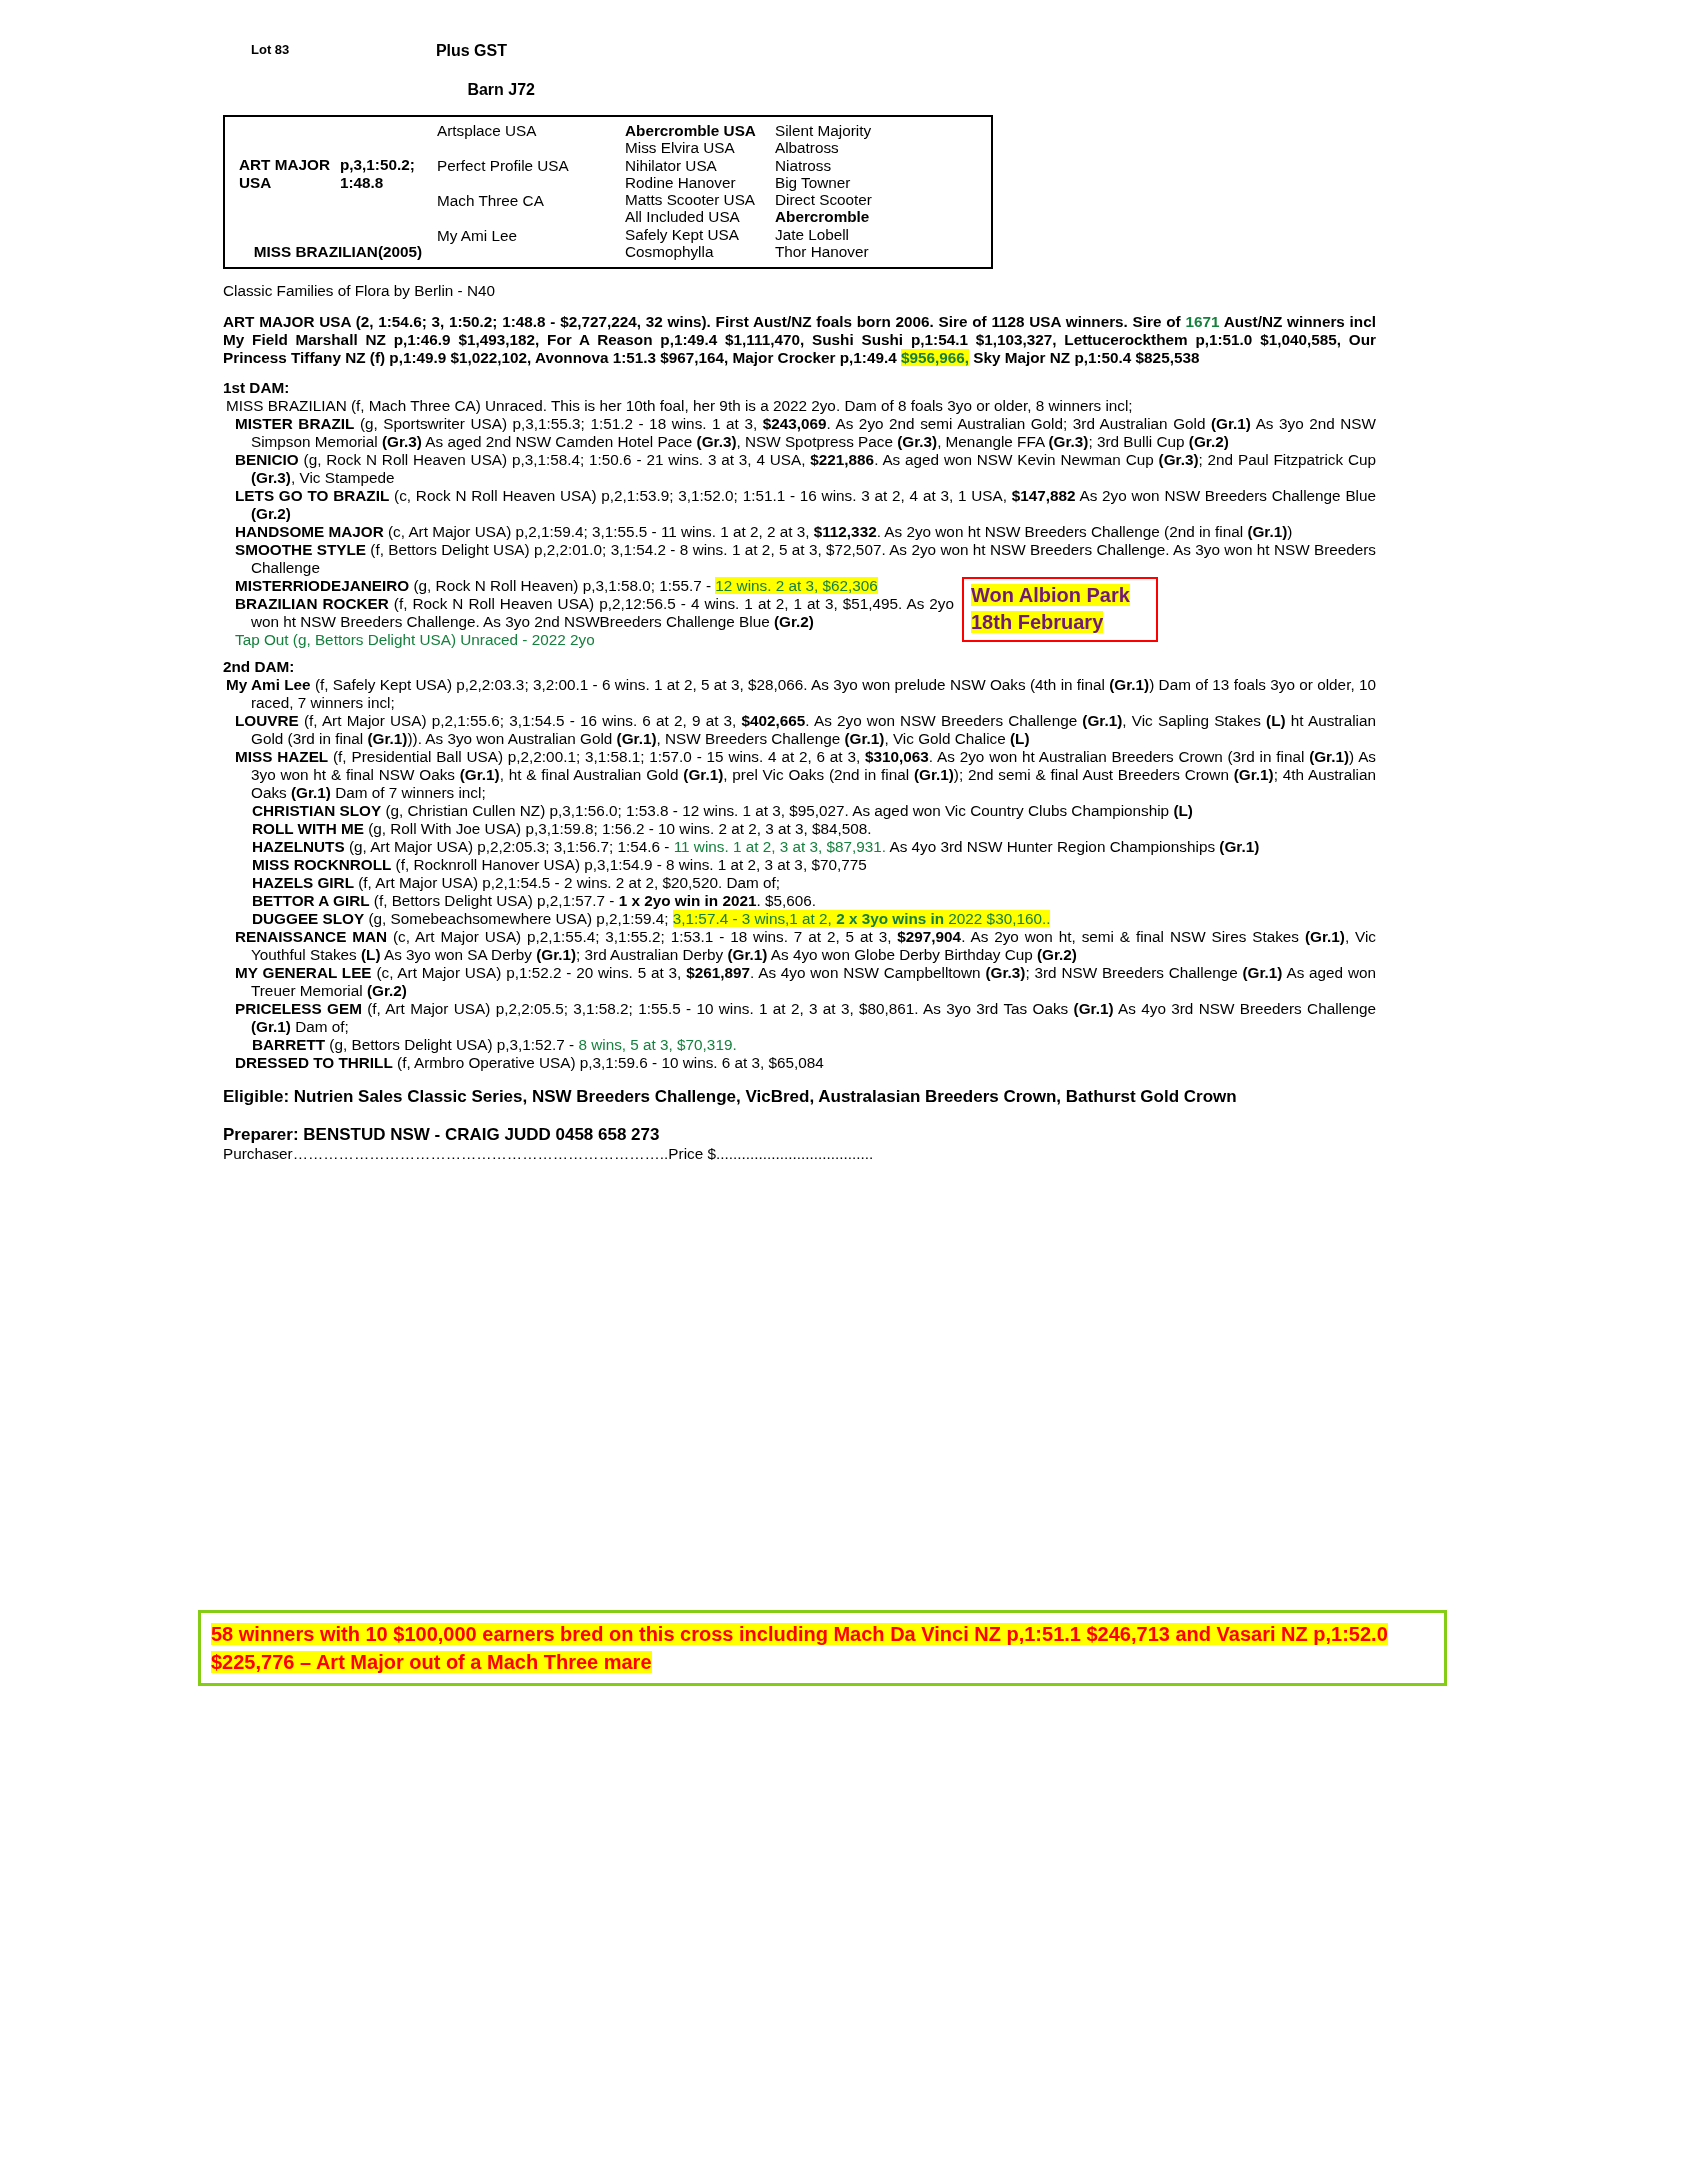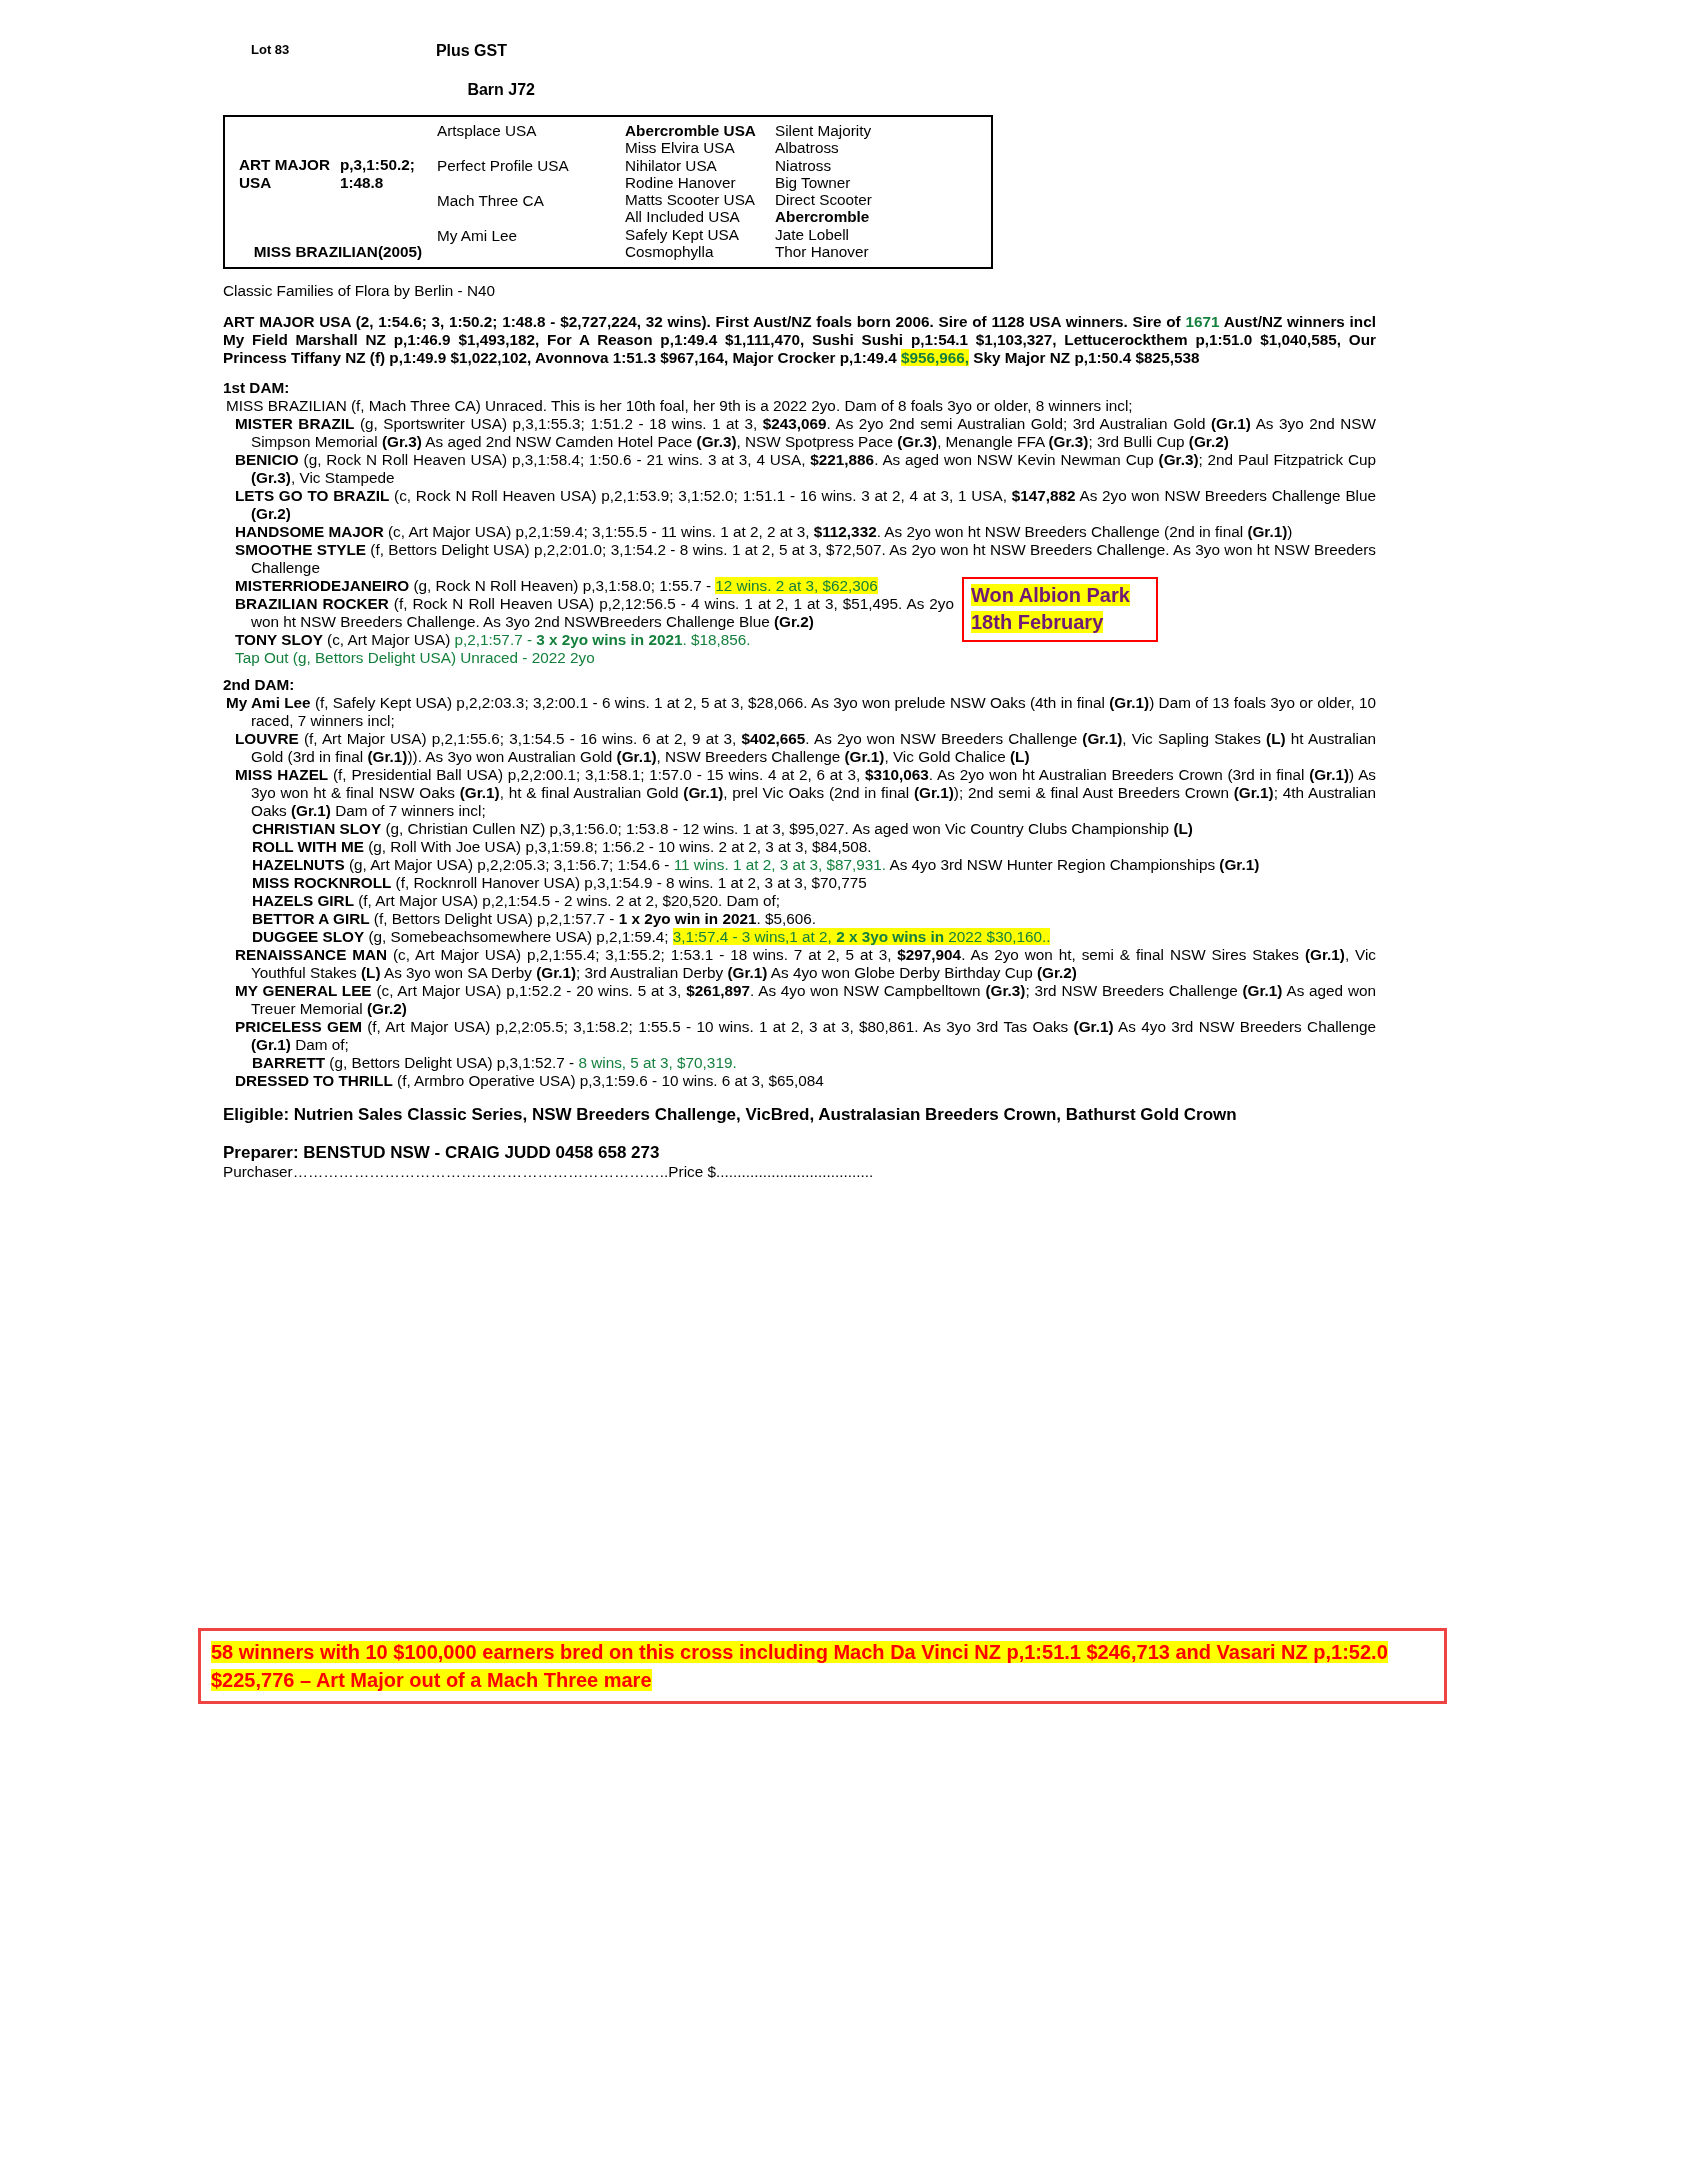--- a/index.html
+++ b/index.html
@@ -47,21 +47,21 @@
   .annotation-float { float:right; width:414px; height:73px; margin-left:8px; }
   .albion-box { width:196px; border:2px solid #ff0000; padding:3px 7px 4px 7px; font-size:20px; font-weight:bold; line-height:27px; background:#fff; }
   .albion-box span { background:#ffff00; color:#701a75; }
 
   
   .eligible { font-size:17px; font-weight:bold; margin-top:14px; margin-left:94px; text-indent:-94px; text-align:justify; width:1153px; line-height:22px; }
   .preparer { font-size:17px; font-weight:bold; margin-top:17px; }
   .purchaser { font-size:15.3px; }
 
   
-  .footer-box { margin-top:447px; margin-left:-25px; width:1249px; border:3px solid #ef4444; padding:7px 10px; background:#fff; }
+  .footer-box { margin-top:447px; margin-left:-25px; width:1249px; border:3px solid #84cc16; padding:7px 10px; background:#fff; }
   .footer-box .txt { font-size:20px; font-weight:bold; line-height:28px; }
   .footer-box .txt span { color:#ff0000; background:#ffff00; }
 </style>
 </head>
 <body>
 
 <div class="page">
   <div class="content">
 
     <div class="doc-header">
@@ -123,21 +123,20 @@
         <div class="para p-l1"><span class="b">HANDSOME MAJOR</span><span> (c, Art Major USA) p,2,1:59.4; 3,1:55.5 - 11 wins. 1 at 2, 2 at 3, </span><span class="b">$112,332</span><span>. As 2yo won ht NSW Breeders Challenge (2nd in final </span><span class="b">(Gr.1)</span><span>)</span></div>
         <div class="para p-l1"><span class="b">SMOOTHE STYLE</span><span> (f, Bettors Delight USA) p,2,2:01.0; 3,1:54.2 - 8 wins. 1 at 2, 5 at 3, $72,507. As 2yo won ht NSW Breeders Challenge. As 3yo won ht NSW Breeders Challenge</span></div>
         <div class="annotation-float">
           <div class="albion-box">
             <div><span>Won Albion Park</span></div>
             <div><span>18th February</span></div>
           </div>
         </div>
         <div class="para p-l1"><span class="b">MISTERRIODEJANEIRO</span><span> (g, Rock N Roll Heaven) p,3,1:58.0; 1:55.7 - </span><span class="red hl">12 wins. 2 at 3, $62,306</span></div>
         <div class="para p-l1"><span class="b">BRAZILIAN ROCKER</span><span> (f, Rock N Roll Heaven USA) p,2,12:56.5 - 4 wins. 1 at 2, 1 at 3, $51,495. As 2yo won ht NSW Breeders Challenge. As 3yo 2nd NSWBreeders Challenge Blue </span><span class="b">(Gr.2)</span></div>
-        <div class="para p-l1"><span class="b">TONY SLOY</span><span> (c, Art Major USA) </span><span class="red">p,2,1:57.7 - </span><span class="b red">3 x 2yo wins in 2021</span><span class="red">. $18,856.</span></div>
         <div class="para p-l1"><span class="red">Tap Out (g, Bettors Delight USA) Unraced - 2022 2yo</span></div>
         <div class="para p-h"><span class="b">2nd DAM:</span></div>
         <div class="para p-dam"><span class="b">My Ami Lee</span><span> (f, Safely Kept USA) p,2,2:03.3; 3,2:00.1 - 6 wins. 1 at 2, 5 at 3, $28,066. As 3yo won prelude NSW Oaks (4th in final </span><span class="b">(Gr.1)</span><span>) Dam of 13 foals 3yo or older, 10 raced, 7 winners incl;</span></div>
         <div class="para p-l1"><span class="b">LOUVRE</span><span> (f, Art Major USA) p,2,1:55.6; 3,1:54.5 - 16 wins. 6 at 2, 9 at 3, </span><span class="b">$402,665</span><span>. As 2yo won NSW Breeders Challenge </span><span class="b">(Gr.1)</span><span>, Vic Sapling Stakes </span><span class="b">(L)</span><span> ht Australian Gold (3rd in final </span><span class="b">(Gr.1)</span><span>)). As 3yo won Australian Gold </span><span class="b">(Gr.1)</span><span>, NSW Breeders Challenge </span><span class="b">(Gr.1)</span><span>, Vic Gold Chalice </span><span class="b">(L)</span></div>
         <div class="para p-l1"><span class="b">MISS HAZEL</span><span> (f, Presidential Ball USA) p,2,2:00.1; 3,1:58.1; 1:57.0 - 15 wins. 4 at 2, 6 at 3, </span><span class="b">$310,063</span><span>. As 2yo won ht Australian Breeders Crown (3rd in final </span><span class="b">(Gr.1)</span><span>) As 3yo won ht &amp; final NSW Oaks </span><span class="b">(Gr.1)</span><span>, ht &amp; final Australian Gold </span><span class="b">(Gr.1)</span><span>, prel Vic Oaks (2nd in final </span><span class="b">(Gr.1)</span><span>); 2nd semi &amp; final Aust Breeders Crown </span><span class="b">(Gr.1)</span><span>; 4th Australian Oaks </span><span class="b">(Gr.1)</span><span> Dam of 7 winners incl;</span></div>
         <div class="para p-l2"><span class="b">CHRISTIAN SLOY</span><span> (g, Christian Cullen NZ) p,3,1:56.0; 1:53.8 - 12 wins. 1 at 3, $95,027. As aged won Vic Country Clubs Championship </span><span class="b">(L)</span></div>
         <div class="para p-l2"><span class="b">ROLL WITH ME</span><span> (g, Roll With Joe USA) p,3,1:59.8; 1:56.2 - 10 wins. 2 at 2, 3 at 3, $84,508.</span></div>
         <div class="para p-l2"><span class="b">HAZELNUTS</span><span> (g, Art Major USA) p,2,2:05.3; 3,1:56.7; 1:54.6 - </span><span class="red">11 wins. 1 at 2, 3 at 3, $87,931.</span><span> As 4yo 3rd NSW Hunter Region Championships </span><span class="b">(Gr.1)</span></div>
         <div class="para p-l2"><span class="b">MISS ROCKNROLL</span><span> (f, Rocknroll Hanover USA) p,3,1:54.9 - 8 wins. 1 at 2, 3 at 3, $70,775</span></div>
         <div class="para p-l2"><span class="b">HAZELS GIRL</span><span> (f, Art Major USA) p,2,1:54.5 - 2 wins. 2 at 2, $20,520. Dam of;</span></div>

